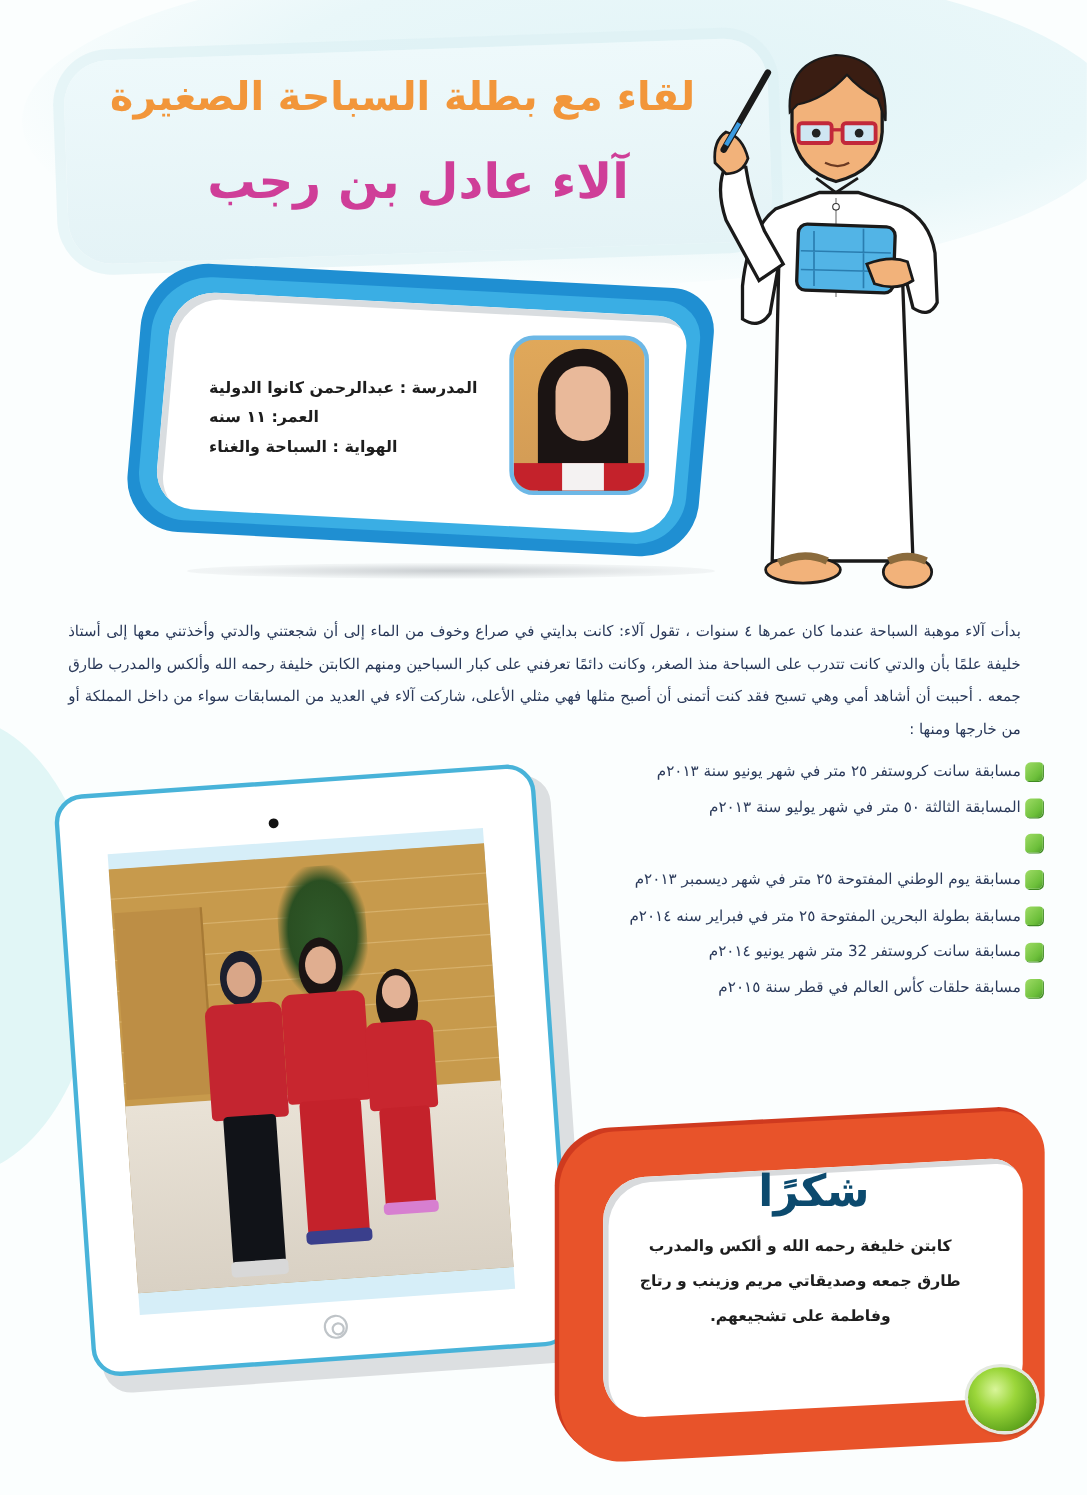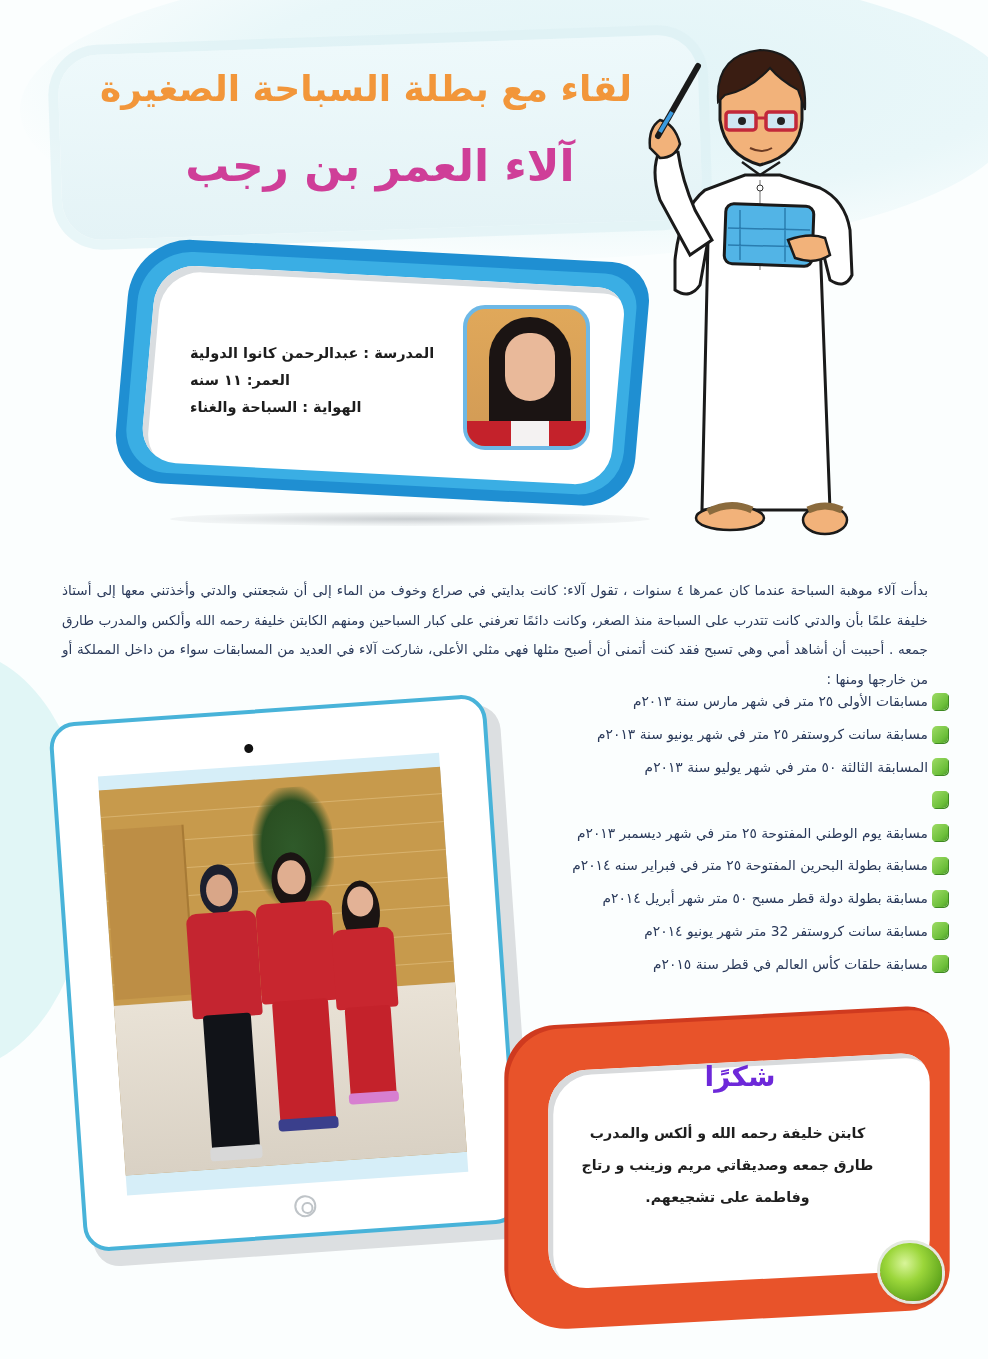--- a/index.html
+++ b/index.html
@@ -93,21 +93,21 @@
     color: #1d1d1d; line-height: 27px;
   }
 
   
   .char { left: 620px; top: 40px; width: 260px; height: 500px; }
 
   
   .intro {
     left: 62px; top: 560px; width: 866px;
     text-align: justify; text-align-last: right;
-    font-size: 13.6px; line-height: 29.5px; color: #2b3a5a; margin-top: 16px;
+    font-size: 13.6px; line-height: 29.5px; color: #2b3a5a;
   }
 
   
   .comp-list {
     left: 486px; top: 685px; width: 462px; list-style: none;
   }
   .comp-item {
     height: 32.8px; display: flex; align-items: center; justify-content: flex-start;
     font-size: 13.8px; color: #2b3a5a; white-space: nowrap;
   }
@@ -172,42 +172,42 @@
   }
   .thanks-card {
     left: 548px; top: 1062px; width: 382px; height: 218px;
     background: #ffffff;
     border-radius: 38px 30px 30px 40px;
     transform: rotate(-3deg) skewX(-3deg);
     box-shadow: inset 5px 5px 0 #d8dadc;
   }
   .thanks-title {
     left: 640px; top: 1060px; width: 200px; text-align: center;
-    font-weight: bold; font-size: 28px; color: #6d28d9;
+    font-weight: bold; font-size: 40px; color: #0c4a6e;
   }
   .thanks-body {
     left: 560px; top: 1117px; width: 335px; text-align: center;
     font-weight: bold; font-size: 14.2px; line-height: 32px; color: #1e1e1e;
   }
   .green-ball {
     left: 880px; top: 1243px; width: 62px; height: 58px;
     background: radial-gradient(circle at 40% 35%, #d9f59a 0%, #9bd63a 35%, #5fa51c 75%, #3e7f14 100%);
     border-radius: 48% 52% 46% 54%;
     box-shadow: 0 0 0 3px #e4e9e0, 2px 3px 4px rgba(0,0,0,0.25);
   }
 </style>
 </head>
 <body>
 
 <div class="abs bg-wash-top"></div>
 <div class="abs bg-wash-left"></div>
 <div class="abs title-banner"></div>
 
 <div class="abs title-line1">لقاء مع بطلة السباحة الصغيرة</div>
-<div class="abs title-line2">آلاء العمر بن رجب</div>
+<div class="abs title-line2">آلاء عادل بن رجب</div>
 
 <svg class="abs char" viewBox="0 0 260 500">
 
   <path d="M85 150 Q60 170 55 220 L55 250 Q70 260 80 245 L88 200 L82 470 L210 470 L200 200 L210 240 Q225 250 232 235 L230 190 Q225 160 200 148 L160 135 L125 135 Z" fill="#ffffff" stroke="#1a1a1a" stroke-width="3"></path>
   <path d="M140 140 L140 230" stroke="#888" stroke-width="1.2"></path>
   <circle cx="140" cy="148" r="3" fill="#fff" stroke="#333"></circle>
 
   <path d="M70 215 L40 160 Q30 130 40 110 L58 112 Q62 140 75 170 L92 200 Z" fill="#ffffff" stroke="#1a1a1a" stroke-width="3"></path>
   <path d="M30 108 Q28 88 40 80 Q55 84 60 104 Q55 118 40 118 Z" fill="#f2b27a" stroke="#1a1a1a" stroke-width="2.5"></path>
 
@@ -253,44 +253,36 @@
   <div>المدرسة : عبدالرحمن كانوا الدولية</div>
   <div>العمر: ١١ سنه</div>
   <div>الهواية : السباحة والغناء</div>
 </div>
 
 <p class="abs intro">بدأت آلاء موهبة السباحة عندما كان عمرها ٤ سنوات ، تقول آلاء: كانت بدايتي في صراع وخوف من الماء إلى أن شجعتني والدتي وأخذتني معها إلى أستاذ خليفة علمًا بأن والدتي كانت تتدرب على السباحة منذ الصغر، وكانت دائمًا تعرفني على كبار السباحين ومنهم الكابتن خليفة رحمه الله وألكس والمدرب طارق جمعه . أحببت أن أشاهد أمي وهي تسبح فقد كنت أتمنى أن أصبح مثلها فهي مثلي الأعلى، شاركت آلاء في العديد من المسابقات سواء من داخل المملكة أو من خارجها ومنها :</p>
 
 <ul class="abs comp-list">
   <li class="comp-item">
       <span class="bullet"></span>
-      <span>مسابقات الأولى ٢٥ متر في شهر مارس سنة ٢٠١٣م</span>
-    </li>
-  <li class="comp-item">
-      <span class="bullet"></span>
       <span>مسابقة سانت كروستفر ٢٥ متر في شهر يونيو سنة ٢٠١٣م</span>
     </li>
   <li class="comp-item">
       <span class="bullet"></span>
       <span>المسابقة الثالثة ٥٠ متر في شهر يوليو سنة ٢٠١٣م</span>
     </li>
   <li class="comp-item">
       <span class="bullet"></span>
     </li>
   <li class="comp-item">
       <span class="bullet"></span>
       <span>مسابقة يوم الوطني المفتوحة ٢٥ متر في شهر ديسمبر ٢٠١٣م</span>
     </li>
   <li class="comp-item">
       <span class="bullet"></span>
       <span>مسابقة بطولة البحرين المفتوحة ٢٥ متر في فبراير سنه ٢٠١٤م</span>
-    </li>
-  <li class="comp-item">
-      <span class="bullet"></span>
-      <span>مسابقة بطولة دولة قطر مسبح ٥٠ متر شهر أبريل ٢٠١٤م</span>
     </li>
   <li class="comp-item">
       <span class="bullet"></span>
       <span>مسابقة سانت كروستفر 32 متر شهر يونيو ٢٠١٤م</span>
     </li>
   <li class="comp-item">
       <span class="bullet"></span>
       <span>مسابقة حلقات كأس العالم في قطر سنة ٢٠١٥م</span>
     </li>
 </ul>

